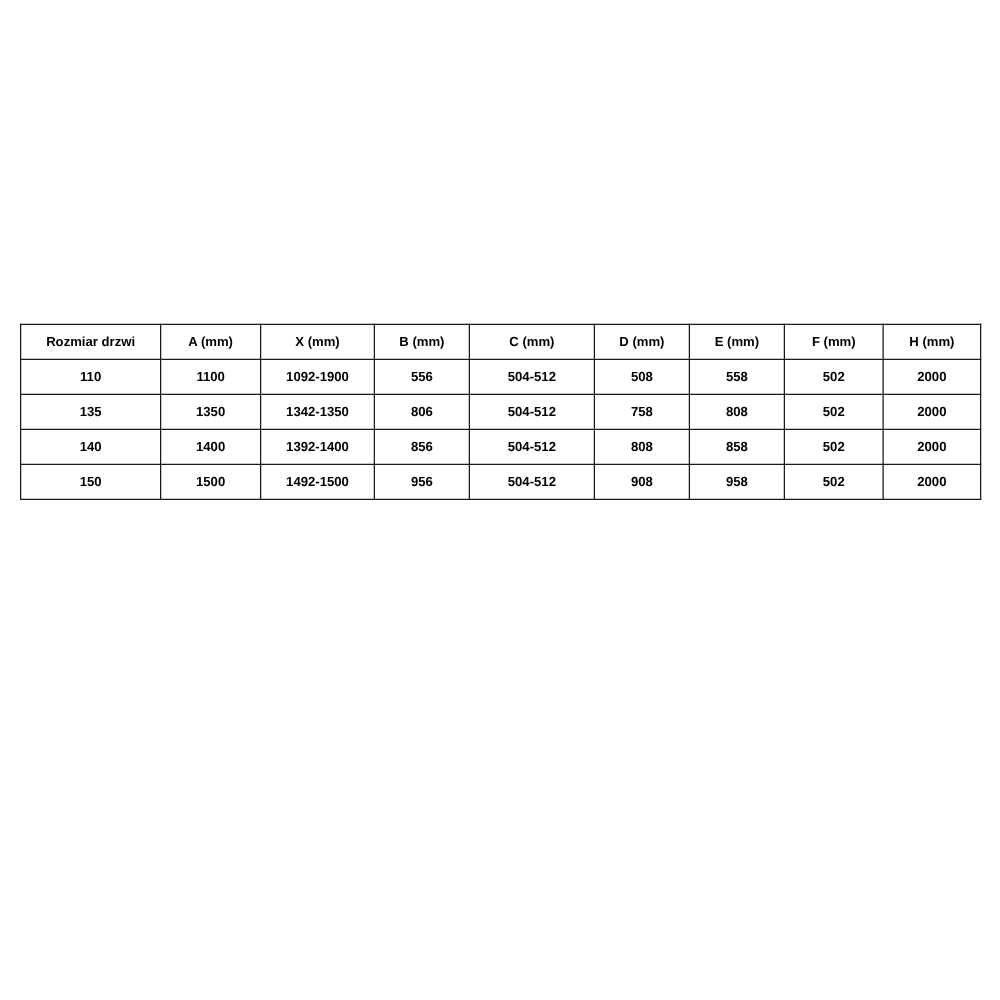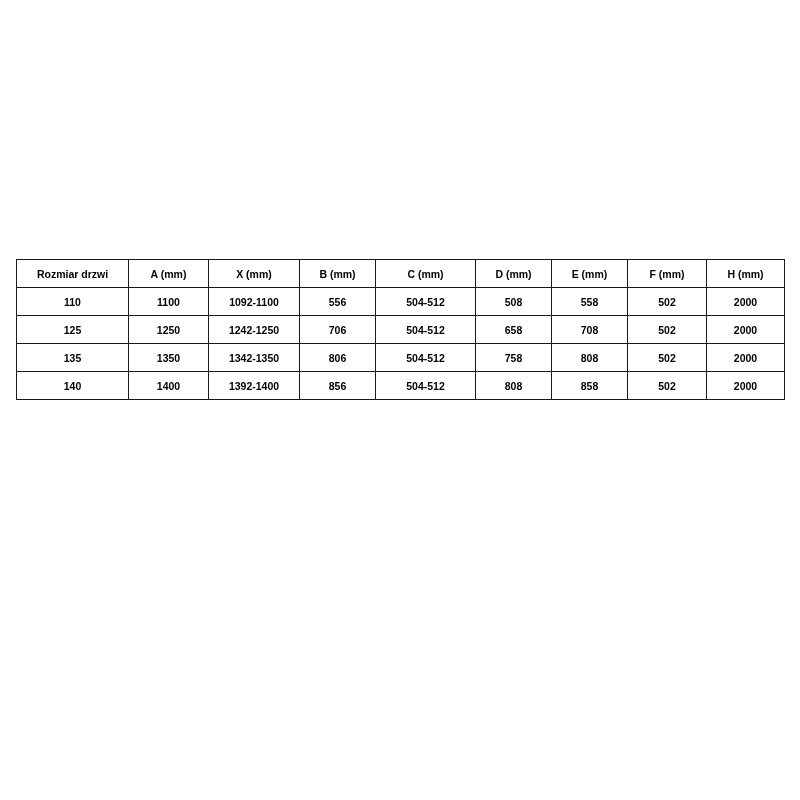--- a/index.html
+++ b/index.html
@@ -86,36 +86,25 @@
             <th>D (mm)</th>
             <th>E (mm)</th>
             <th>F (mm)</th>
             <th>H (mm)</th>
           </tr>
       </thead>
       <tbody id="body-rows">
           <tr>
             <td>110</td>
             <td>1100</td>
-            <td>1092-1100</td>
+            <td>1092-1900</td>
             <td>556</td>
             <td>504-512</td>
             <td>508</td>
             <td>558</td>
-            <td>502</td>
-            <td>2000</td>
-          </tr>
-          <tr>
-            <td>125</td>
-            <td>1250</td>
-            <td>1242-1250</td>
-            <td>706</td>
-            <td>504-512</td>
-            <td>658</td>
-            <td>708</td>
             <td>502</td>
             <td>2000</td>
           </tr>
           <tr>
             <td>135</td>
             <td>1350</td>
             <td>1342-1350</td>
             <td>806</td>
             <td>504-512</td>
             <td>758</td>
@@ -127,16 +116,27 @@
             <td>140</td>
             <td>1400</td>
             <td>1392-1400</td>
             <td>856</td>
             <td>504-512</td>
             <td>808</td>
             <td>858</td>
             <td>502</td>
             <td>2000</td>
           </tr>
+          <tr>
+            <td>150</td>
+            <td>1500</td>
+            <td>1492-1500</td>
+            <td>956</td>
+            <td>504-512</td>
+            <td>908</td>
+            <td>958</td>
+            <td>502</td>
+            <td>2000</td>
+          </tr>
         </tbody>
     </table>
   </div>
 </div>
 
 </body></html>

